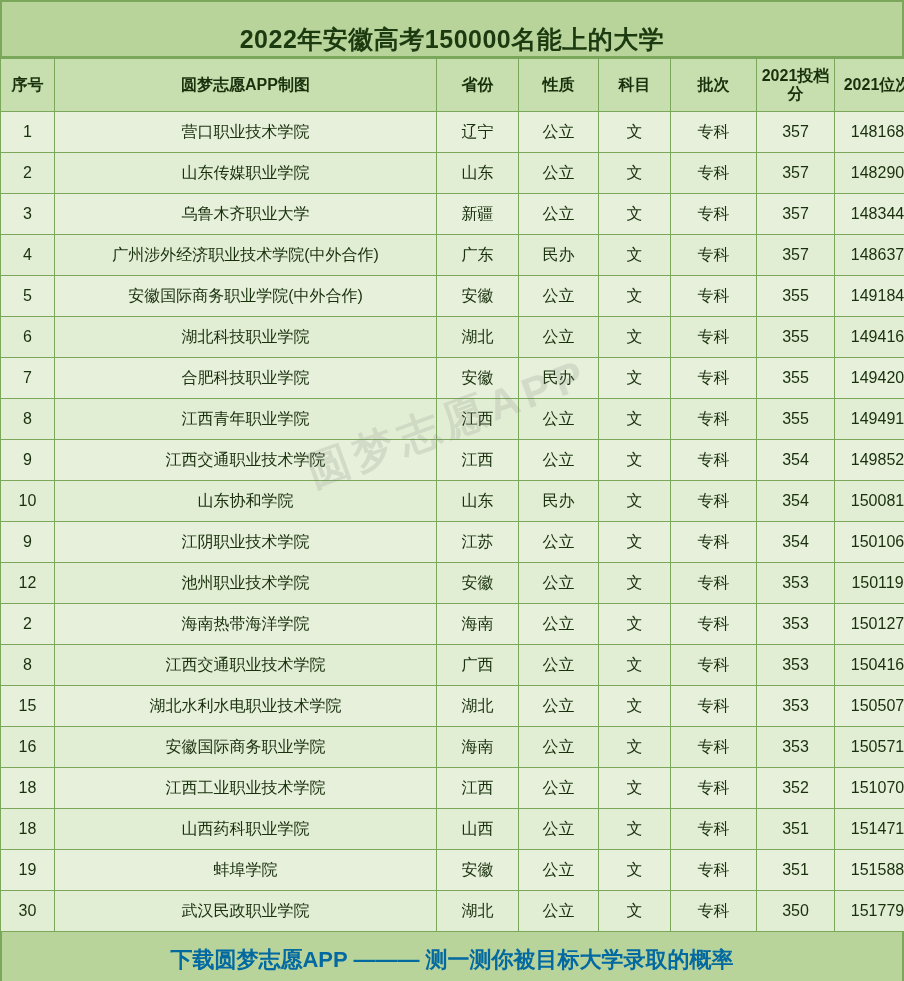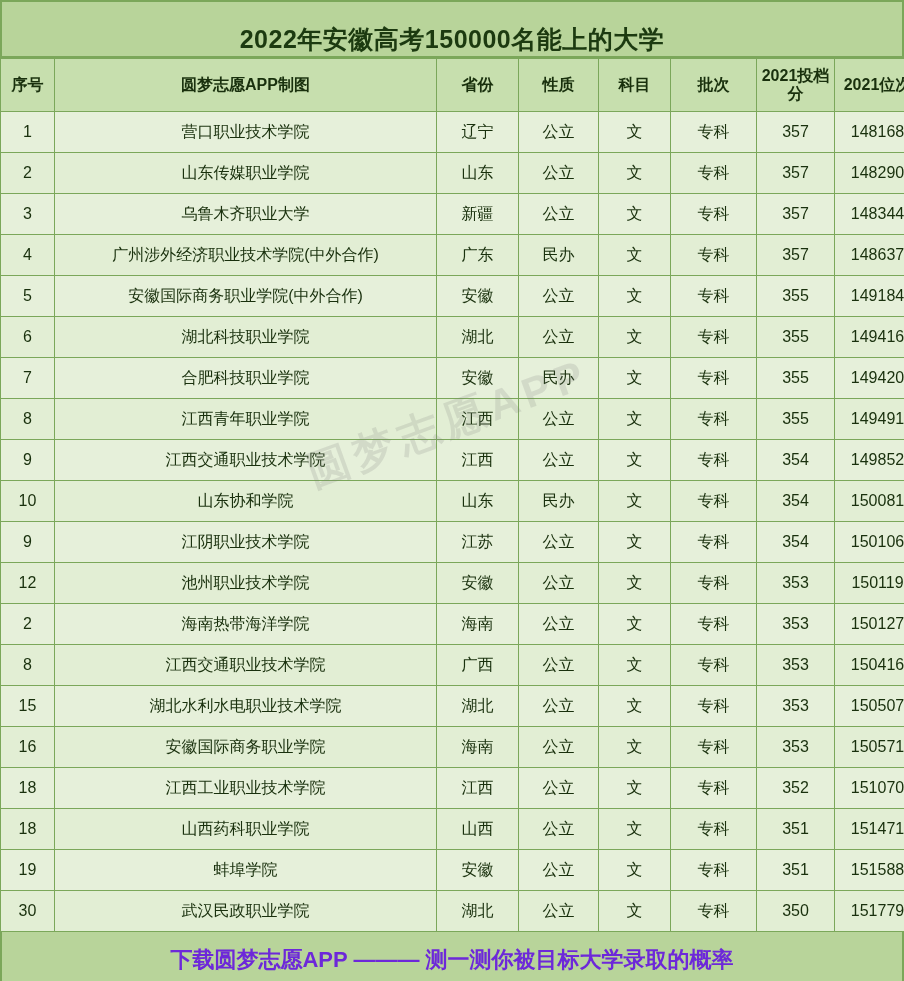--- a/index.html
+++ b/index.html
@@ -89,21 +89,21 @@
     border: 2px solid #7ba75a;
     border-top: none;
     box-sizing: border-box;
     display: flex;
     align-items: center;
     justify-content: center;
   }
   .footer-bar .footer-text {
     font-size: 22px;
     font-weight: bold;
-    color: #6d28d9;
+    color: #0369a1;
   }
   .watermark {
     position: absolute;
     left: 300px;
     top: 395px;
     font-size: 42px;
     font-weight: bold;
     color: rgba(120, 120, 120, 0.18);
     transform: rotate(-20deg);
     letter-spacing: 6px;

